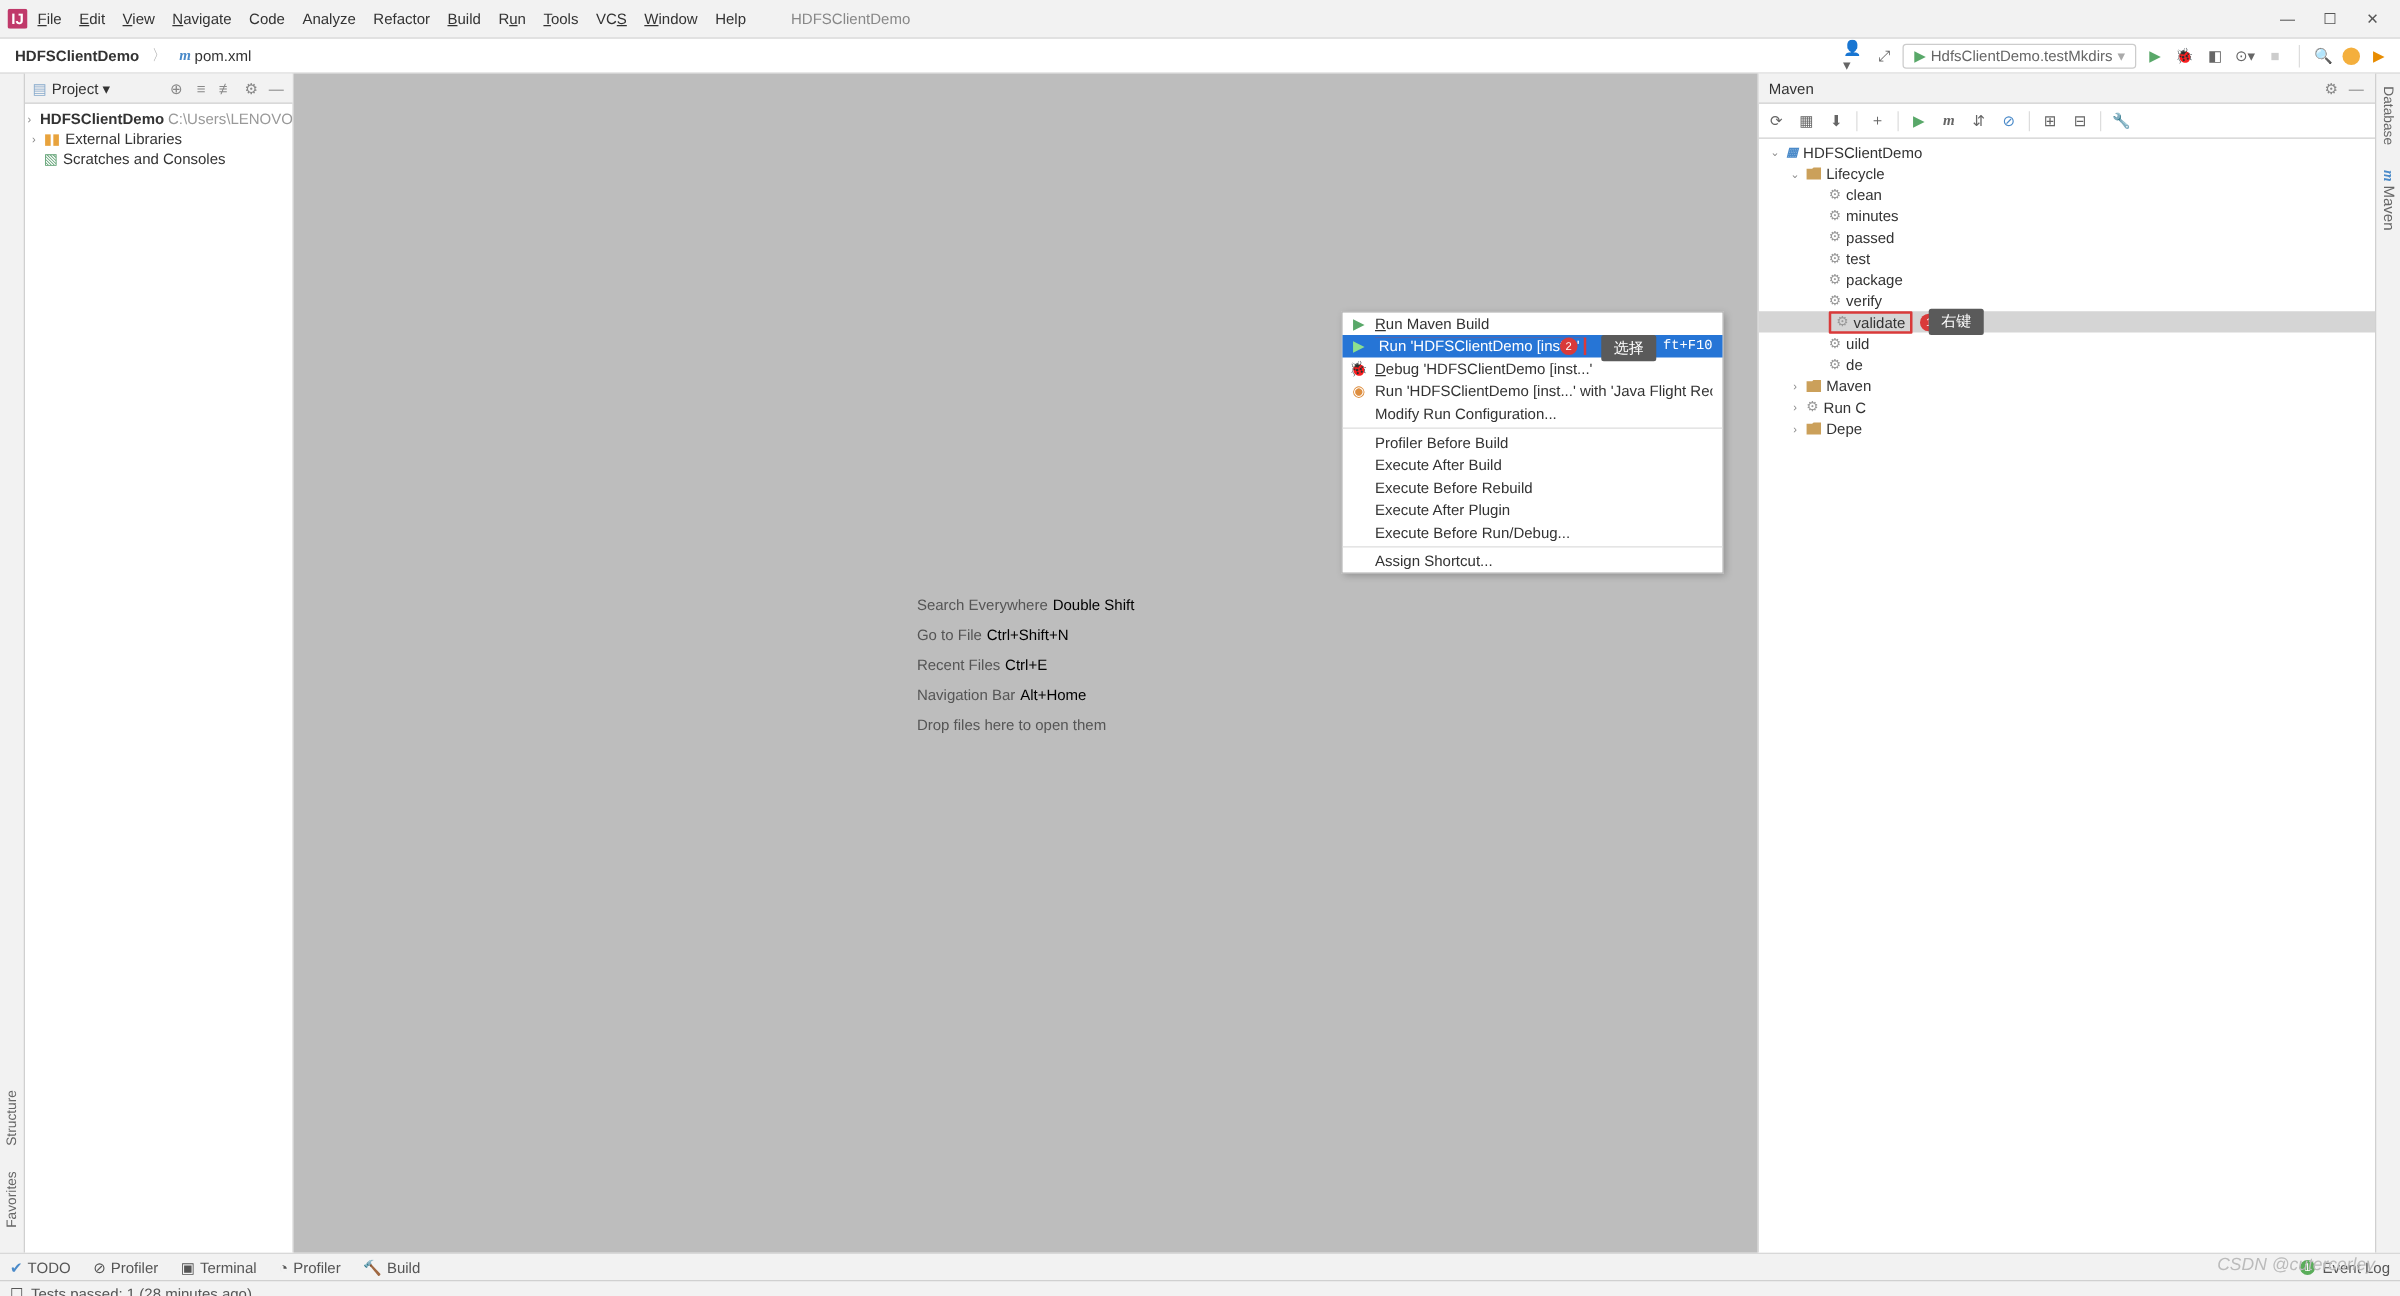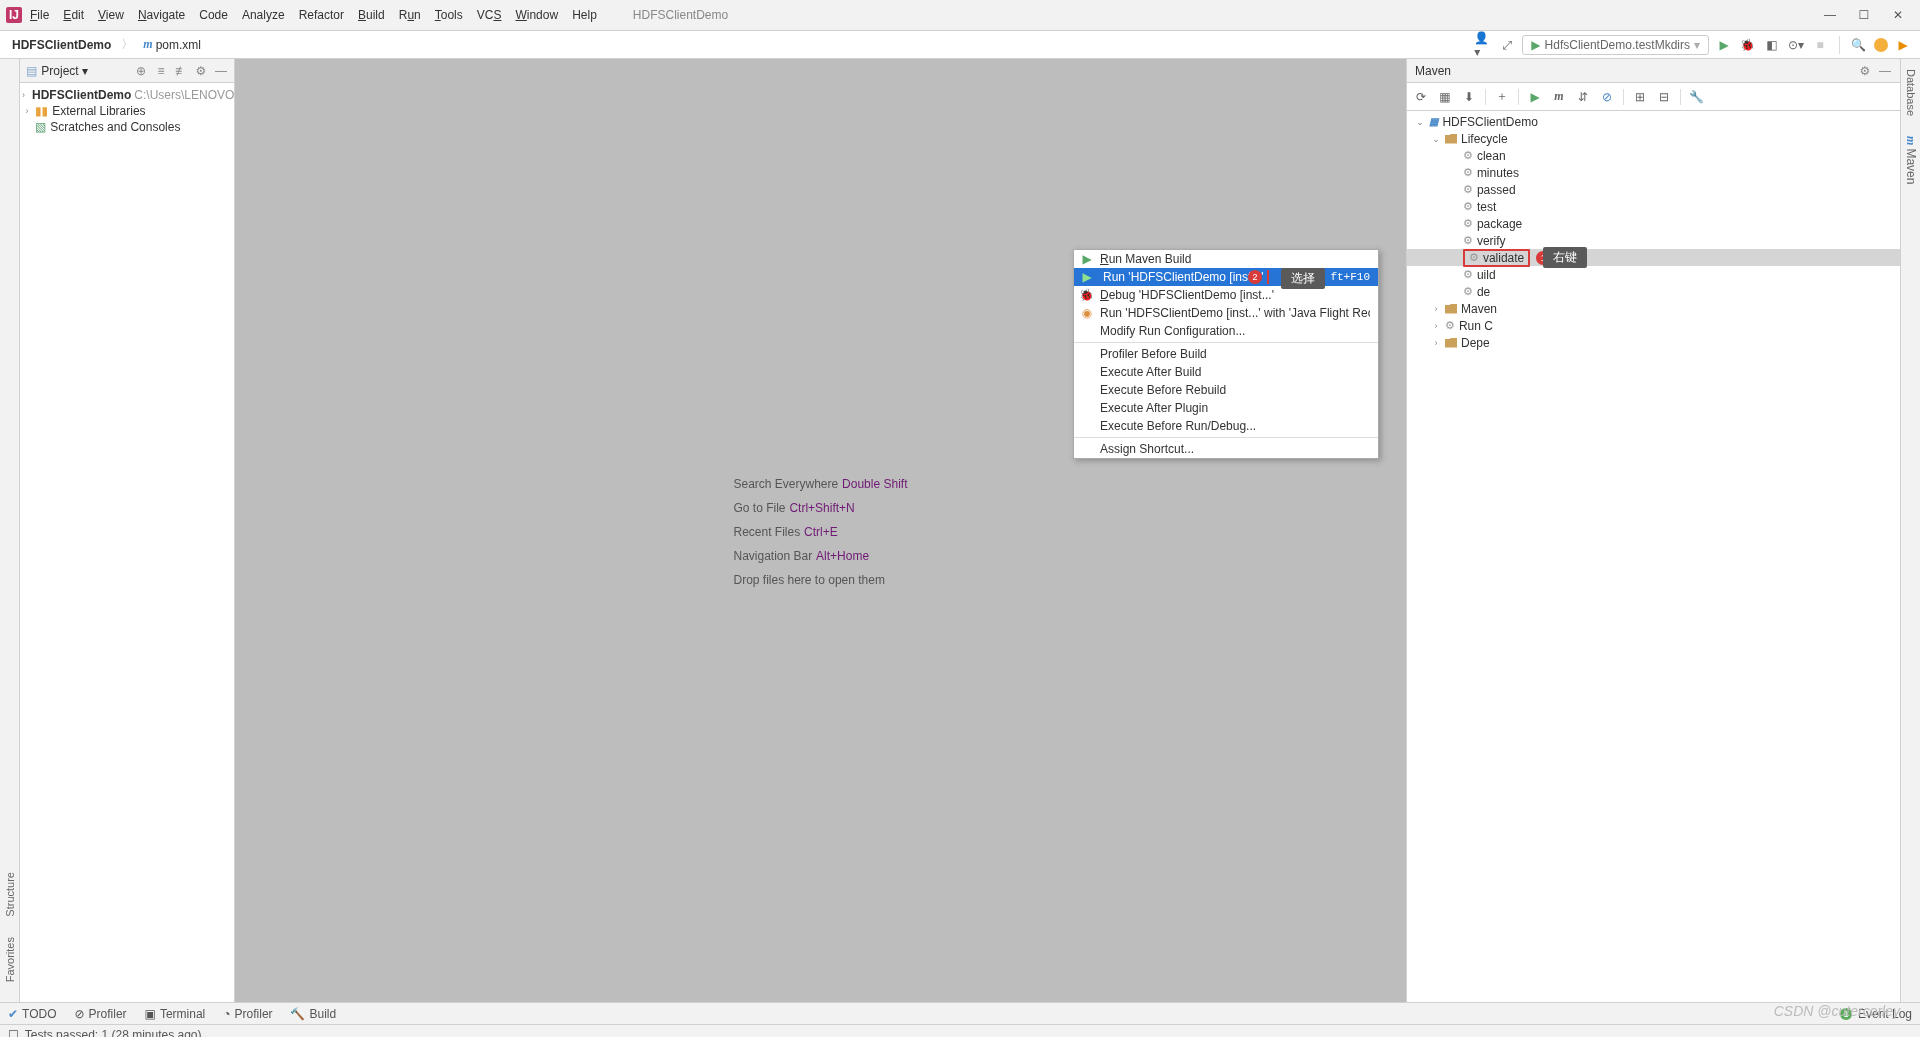--- a/index.html
+++ b/index.html
@@ -43,21 +43,21 @@
 .project-tree { padding: 4px 2px; flex: 1; overflow: auto; }
 .tree-row { display: flex; align-items: center; gap: 3px; padding: 1px 0; white-space: nowrap; }
 .tree-arrow { width: 10px; text-align: center; color: #888; font-size: 9px; }
 .tree-label { padding-left: 1px; }
 .tree-hint { color: #999; }
 
 
 .editor-area { flex: 1; background: #bdbdbd; position: relative; display: flex; align-items: center; justify-content: center; }
 .editor-hints { text-align: left; color: #555; }
 .editor-hints div { margin: 8px 0; font-size: 14px; }
-.editor-hints .shortcut { color: #701a75; }
+.editor-hints .shortcut { color: #000000; }
 
 
 .maven-panel { width: 494px; background: #fff; display: flex; flex-direction: column; border-left: 1px solid #d0d0d0; }
 .maven-header { height: 24px; background: #f2f2f2; border-bottom: 1px solid #d0d0d0; display: flex; align-items: center; padding: 0 8px; }
 .maven-header-icons { margin-left: auto; display: flex; gap: 6px; }
 .maven-toolbar { height: 28px; border-bottom: 1px solid #d0d0d0; display: flex; align-items: center; padding: 0 6px; gap: 8px; }
 .mt-icon { width: 16px; height: 16px; color: #666; cursor: pointer; display: flex; align-items: center; justify-content: center; }
 .mt-icon.run { color: #59a869; }
 .mt-icon.m { font-style: italic; font-weight: bold; color: #666; font-family: serif; }
 .maven-tree { flex: 1; padding: 2px 0; position: relative; }

